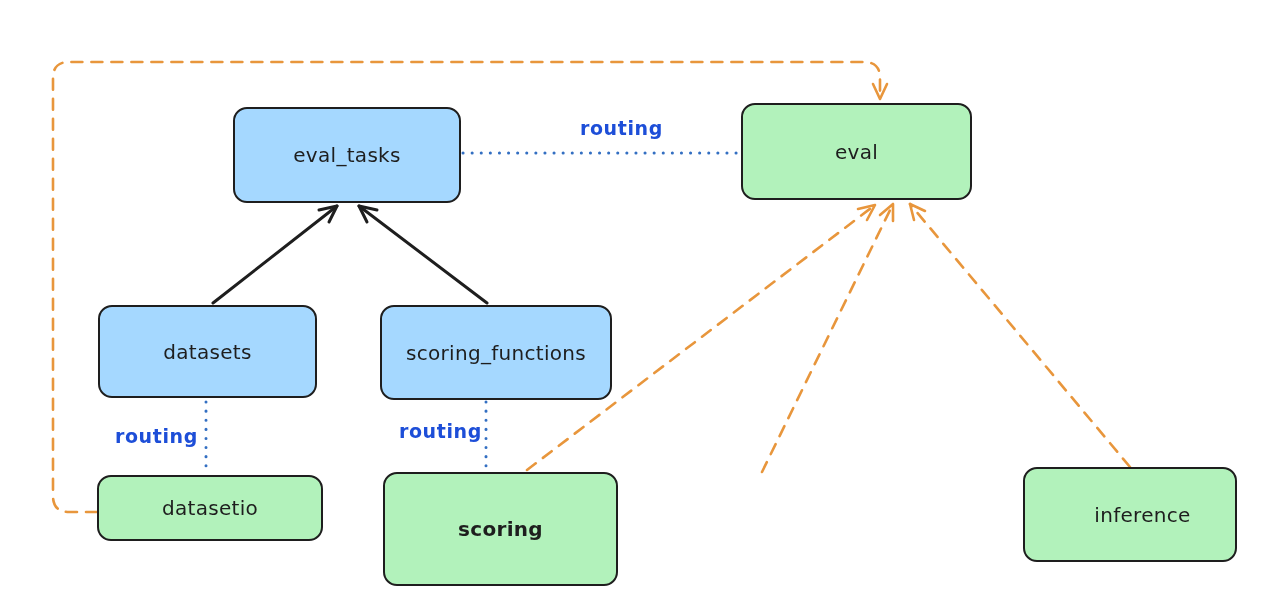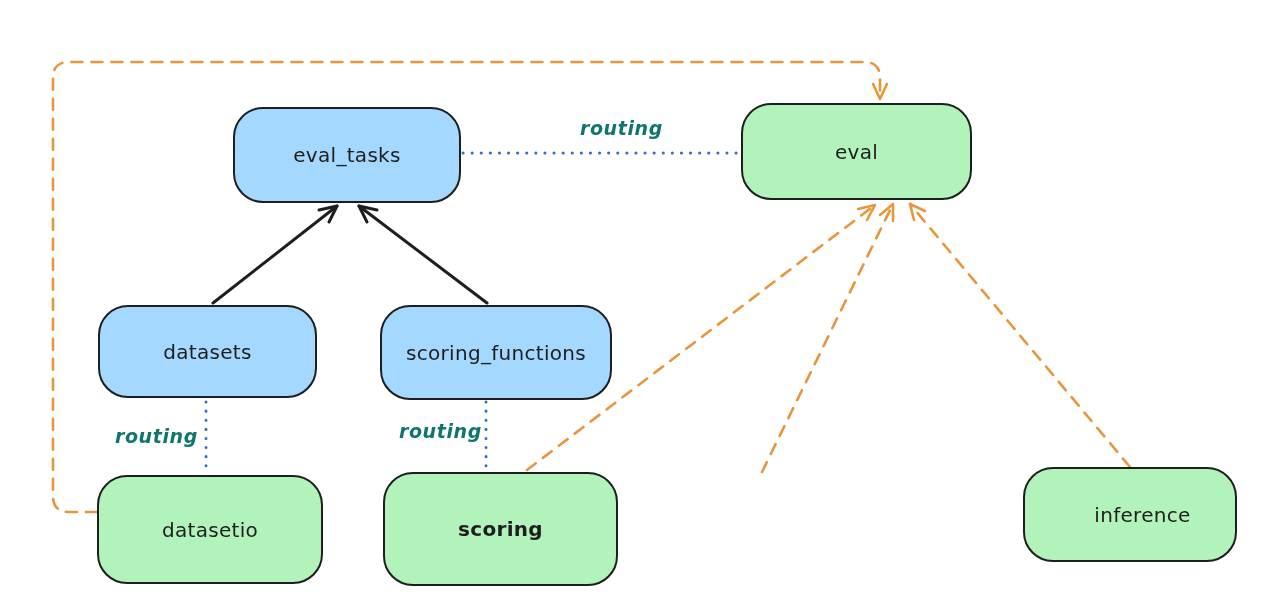--- a/index.html
+++ b/index.html
@@ -12,37 +12,36 @@
     font-family: "DejaVu Sans", sans-serif;
   }
   svg.edges-layer {
     position: absolute;
     left: 0; top: 0;
     width: 1280px; height: 596px;
   }
   .node {
     position: absolute;
     border: 2.5px solid #1e1e1e;
-    border-radius: 30px;
+    border-radius: 14px;
     display: flex;
     align-items: center;
     justify-content: center;
     box-sizing: border-box;
     font-size: 20px;
     color: #1e1e1e;
     letter-spacing: 0.3px;
   }
   .edge-label {
     position: absolute;
-    color: #0f766e;
+    color: #1d4ed8;
     font-size: 19px;
     font-weight: bold;
     letter-spacing: 0.6px;
     white-space: nowrap;
-    font-style: italic;
   }
   .blue-dot  { stroke: #336fc2; stroke-width: 3;   stroke-dasharray: 0.1 9; stroke-linecap: round; fill: none; }
   .black-line{ stroke: #1e1e1e; stroke-width: 3;   stroke-linecap: round; fill: none; }
   .black-head{ stroke: #1e1e1e; stroke-width: 3;   stroke-linecap: round; fill: none; }
   .orange-dash{ stroke: #e8963c; stroke-width: 2.6; stroke-dasharray: 11 9; stroke-linecap: round; fill: none; }
   .orange-head{ stroke: #e8963c; stroke-width: 2.6; stroke-linecap: round; fill: none; }
 </style>
 </head>
 <body>
 
@@ -96,21 +95,21 @@
   </div>
 
   <div class="node" style="left: 380px; top: 305px; width: 232px; height: 95px; background: rgb(165, 216, 255);">
     <span>scoring_functions</span>
   </div>
 
   <div class="node" style="left: 98px; top: 305px; width: 219px; height: 93px; background: rgb(165, 216, 255);">
     <span>datasets</span>
   </div>
 
-  <div class="node" style="left: 97px; top: 475px; width: 226px; height: 109px; background: rgb(178, 242, 187);">
+  <div class="node" style="left: 97px; top: 475px; width: 226px; height: 66px; background: rgb(178, 242, 187);">
     <span>datasetio</span>
   </div>
 
   <div class="node" style="left: 383px; top: 472px; width: 235px; height: 114px; background: rgb(178, 242, 187); font-weight: bold;">
     <span>scoring</span>
   </div>
 
 
   <div class="node" style="left: 1023px; top: 467px; width: 214px; height: 95px; background: rgb(178, 242, 187); padding-left: 25px;">
     <span>inference</span>

